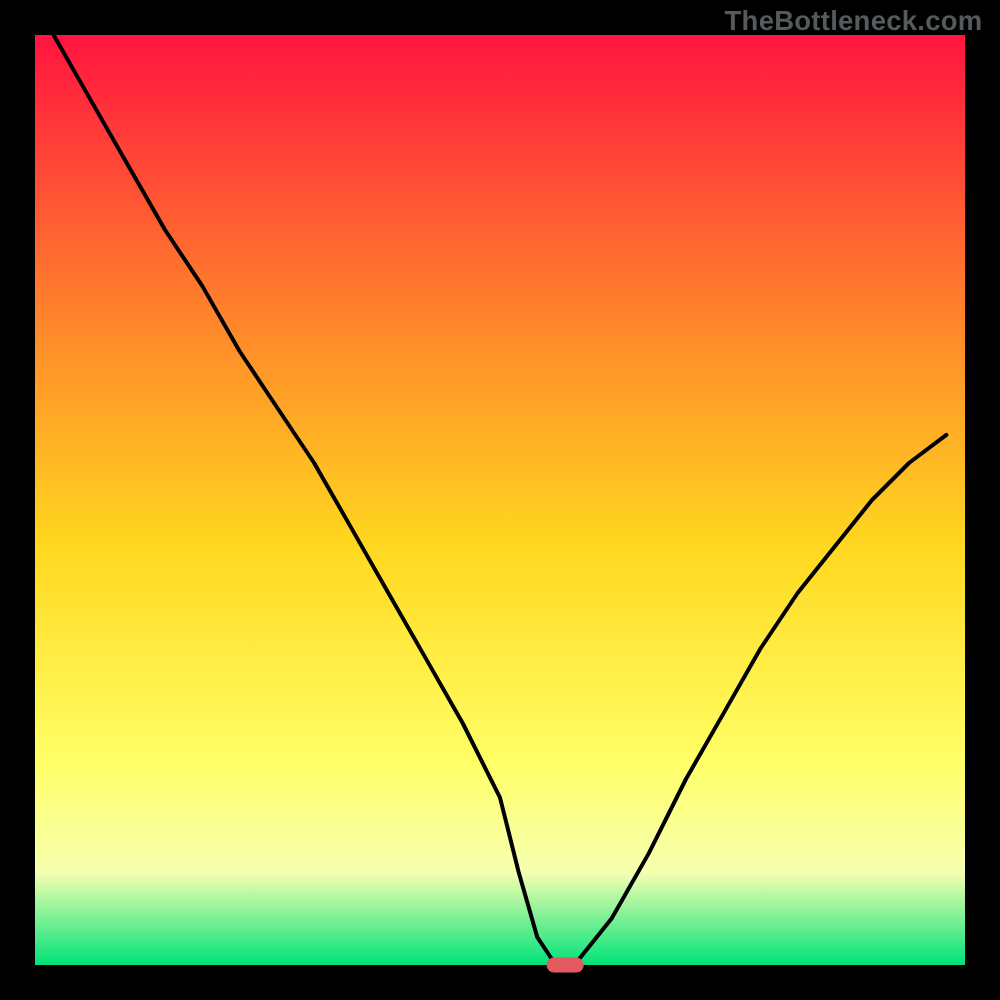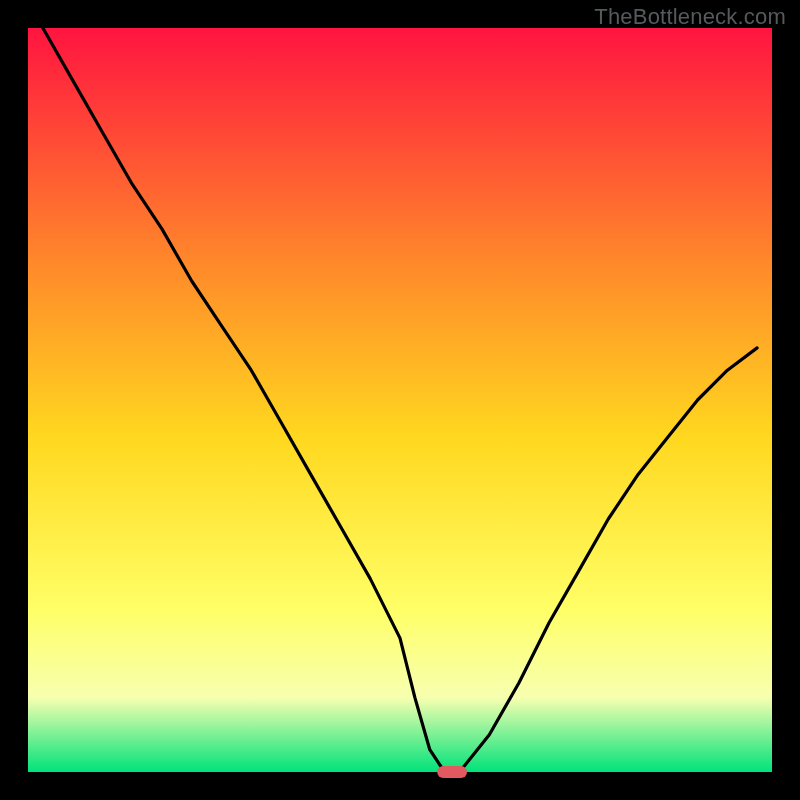--- a/index.html
+++ b/index.html
@@ -16,21 +16,21 @@
     width: 800px;
     height: 800px;
     background: #000;
   }
   .watermark {
     position: absolute;
     top: 4px;
     right: 14px;
     color: #555a5d;
     font-size: 22px;
-    font-weight: 400;
+    font-weight: 700;
     letter-spacing: 0.2px;
     text-align: right;
   }
   svg {
     position: absolute;
     left: 0;
     top: 0;
   }
 </style>
 </head>

